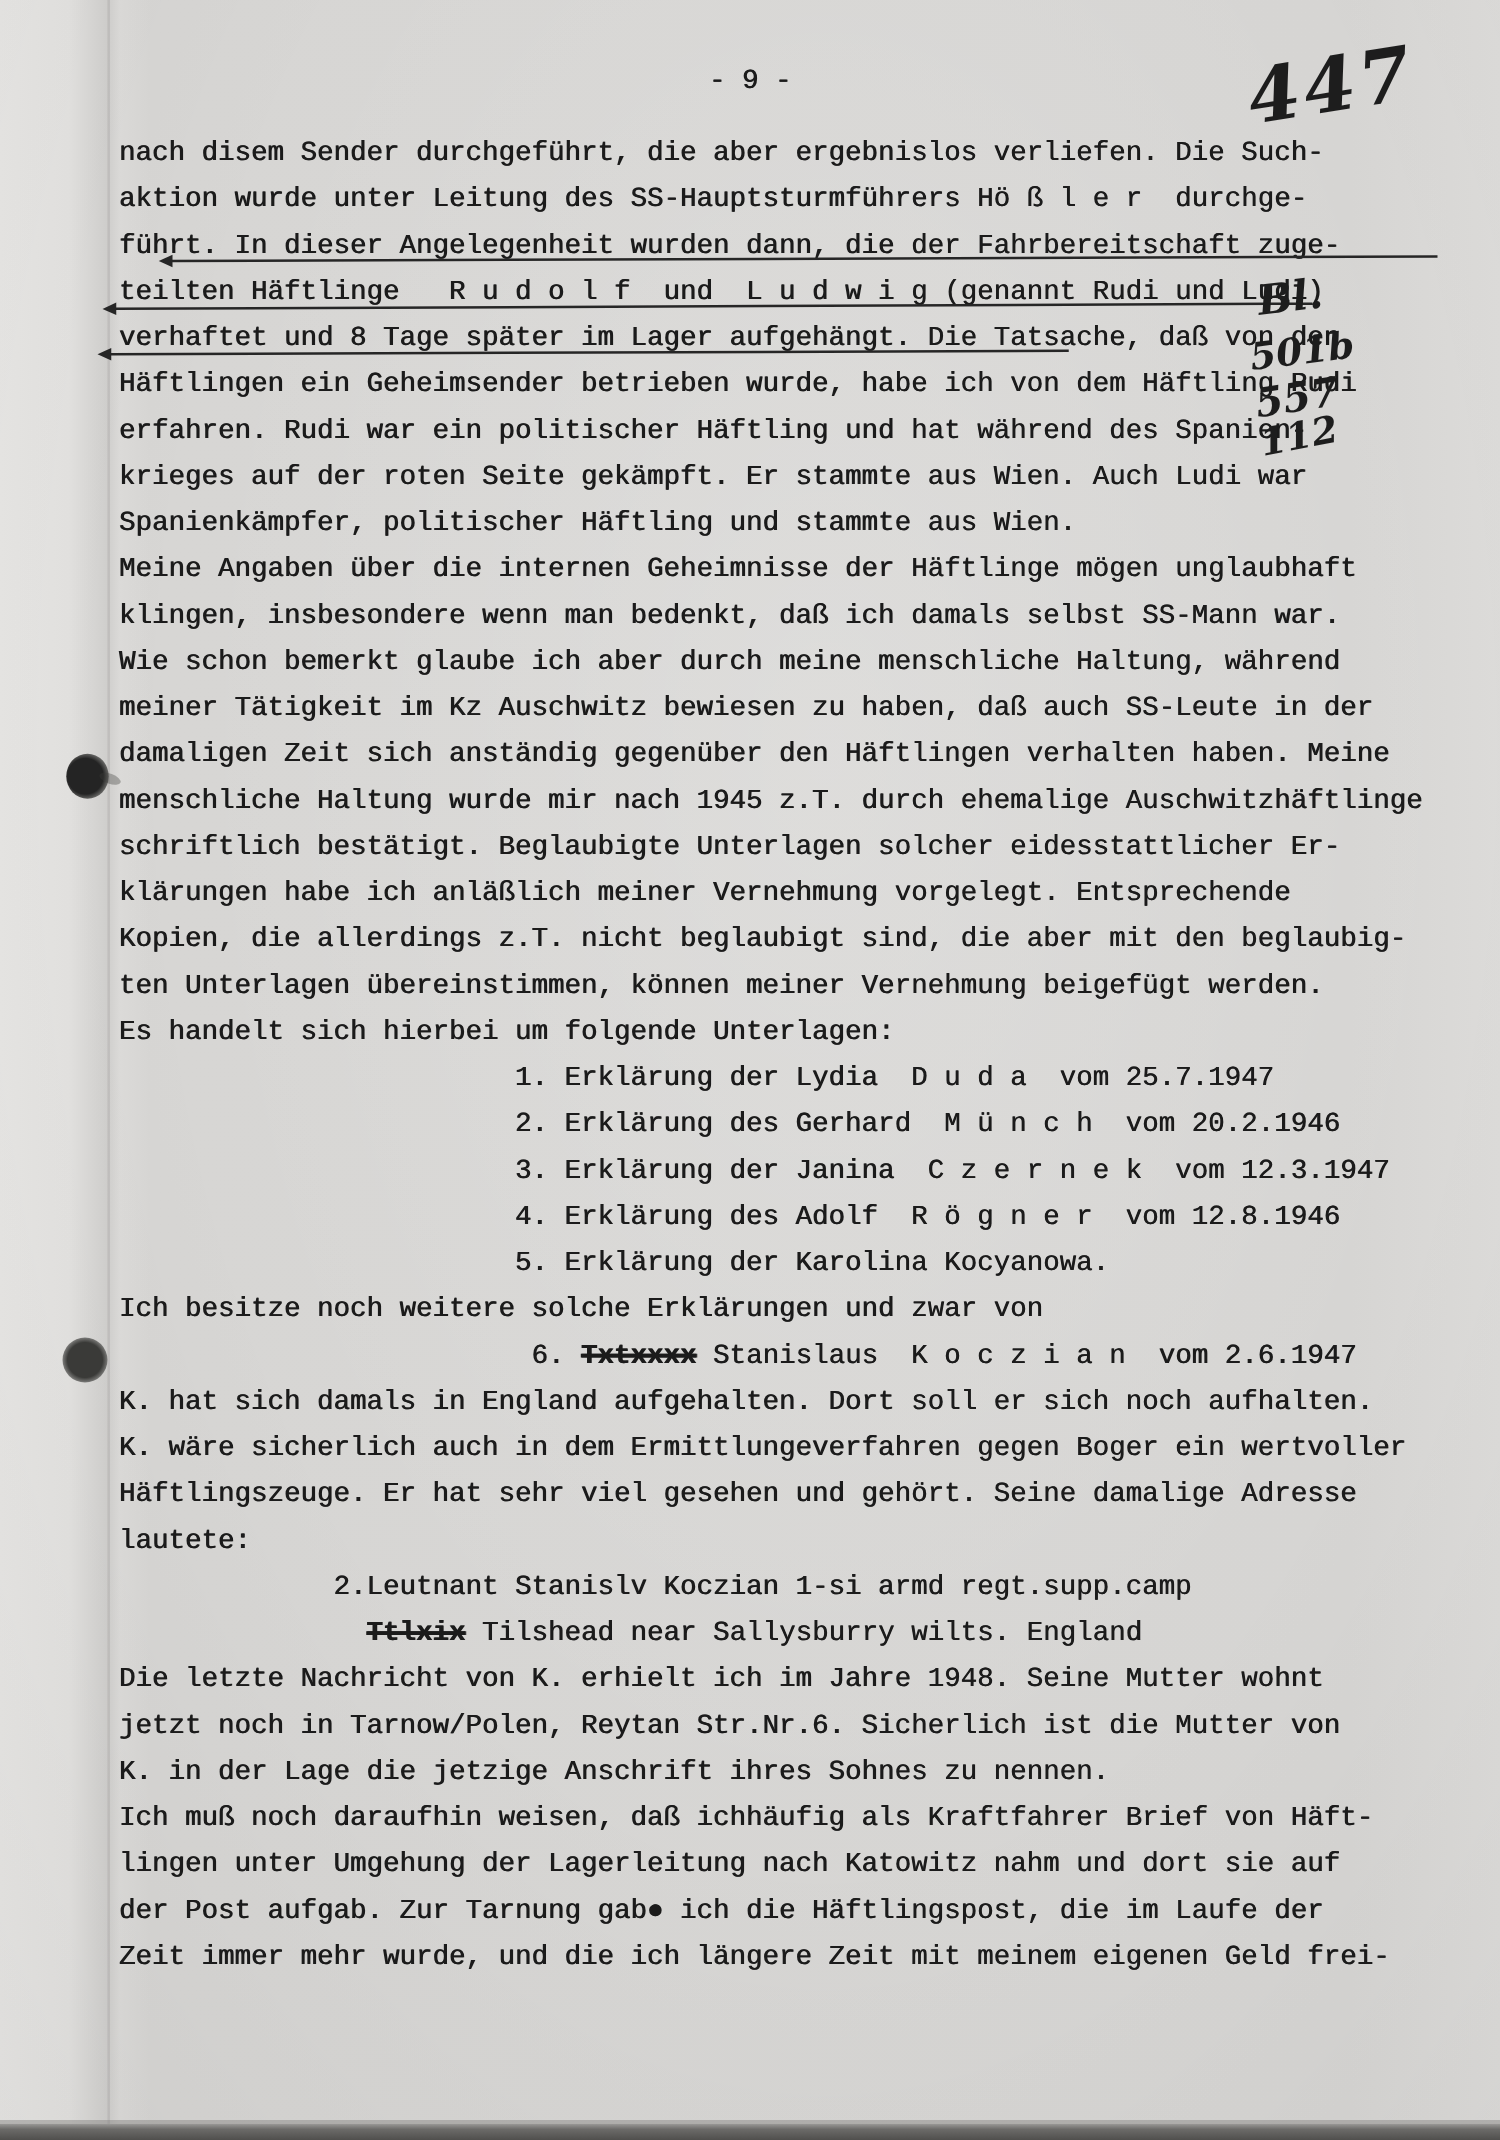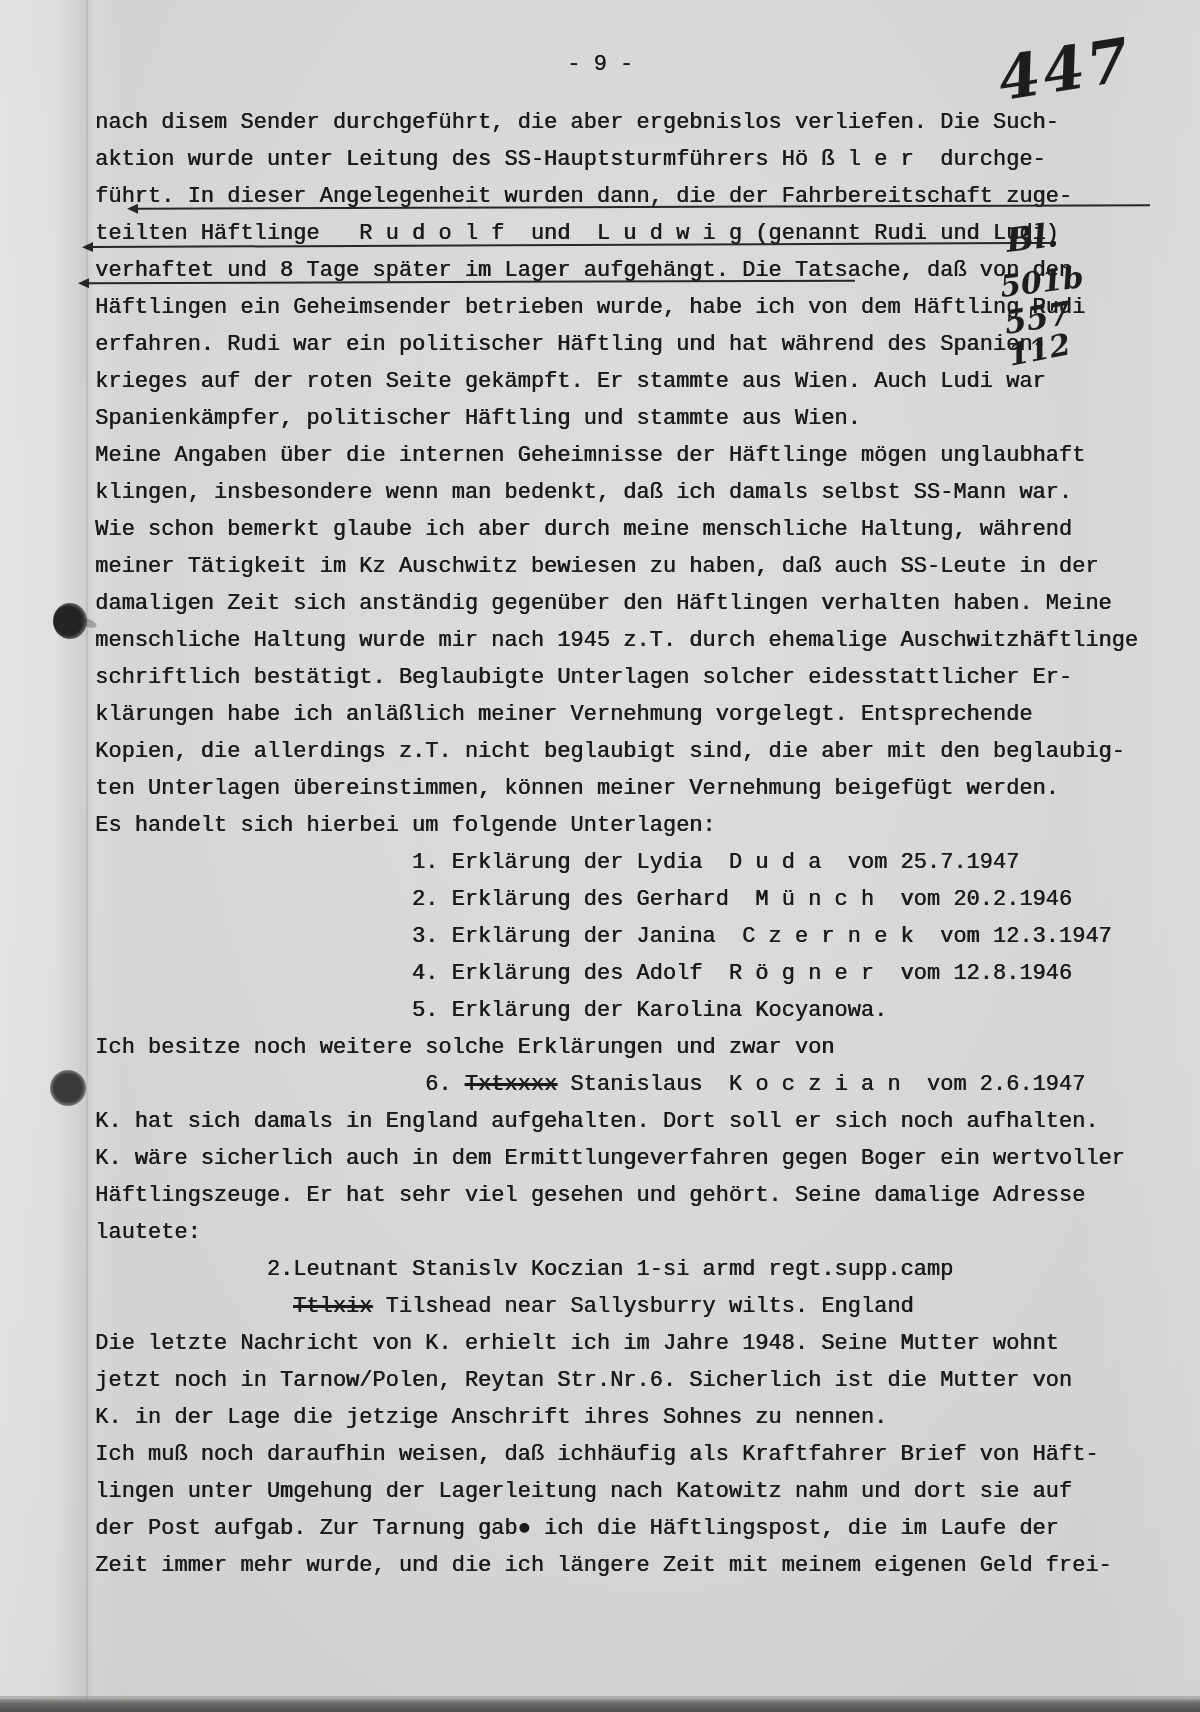--- a/index.html
+++ b/index.html
@@ -18,21 +18,21 @@
   }
   
   .typed{
     position:absolute;left:95px;top:104px;width:1080px;
     font-size:22px;line-height:37px;color:#1b1b1b;
     white-space:pre;
     text-shadow:0.55px 0 0 #1b1b1b;
   }
   .line{height:37px;}
   .struck{
-    font-weight:normal;
+    font-weight:bold;
     text-decoration:line-through;
     text-decoration-thickness:3px;
   }
   .pagenum{
     position:absolute;left:0;top:52px;width:1200px;text-align:center;
     font-size:22px;color:#1b1b1b;text-shadow:0.55px 0 0 #1b1b1b;
   }
   
   .hand{
     position:absolute;

